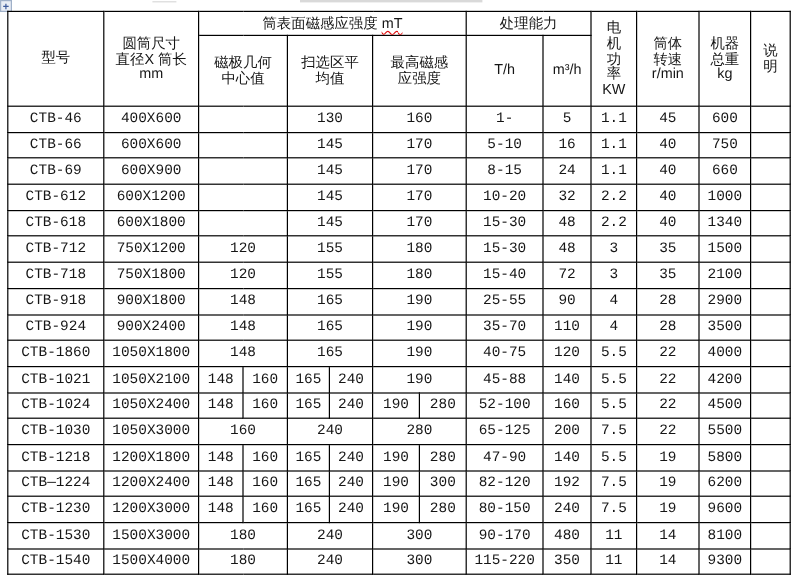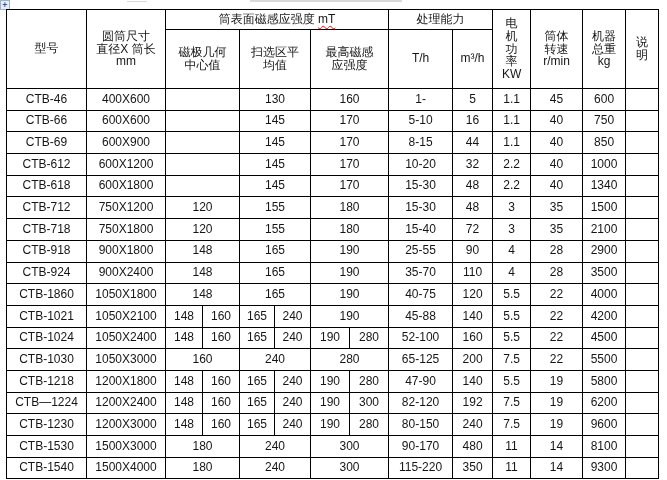--- a/index.html
+++ b/index.html
@@ -21,21 +21,21 @@
     border-collapse:collapse;table-layout:fixed;
   }
   td,th{
     border:1px solid #000;padding:0 1px;margin:0;
     text-align:center;vertical-align:middle;
     font-size:12px;font-weight:normal;line-height:1.12;
     white-space:pre-line;overflow:hidden;
   }
   thead tr.group-row{height:20px;}
   thead tr.sub-row{height:59px;}
-  tbody tr{height:21.7px;}
+  tbody tr{height:21.7px;font-family:Liberation Mono, monospace;}
   tbody td{font-size:12px;letter-spacing:0;}
   .squiggle{
     text-decoration:underline wavy #e01010;
     text-decoration-skip-ink:none;
     text-decoration-thickness:1px;
     text-underline-offset:2px;
     text-align:right;
   }
   .vstack{line-height:1.08;}
 </style>
@@ -123,24 +123,24 @@
         <td>750</td>
         <td></td>
       </tr>
       <tr>
         <td>CTB-69</td>
         <td>600X900</td>
         <td colspan="2"></td>
         <td colspan="2">145</td>
         <td colspan="2">170</td>
         <td>8-15</td>
-        <td>44</td>
+        <td>24</td>
         <td>1.1</td>
         <td>40</td>
-        <td>850</td>
+        <td>660</td>
         <td></td>
       </tr>
       <tr>
         <td>CTB-612</td>
         <td>600X1200</td>
         <td colspan="2"></td>
         <td colspan="2">145</td>
         <td colspan="2">170</td>
         <td>10-20</td>
         <td>32</td>

